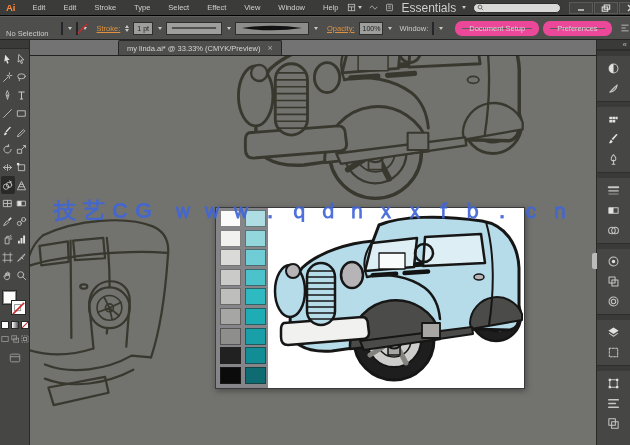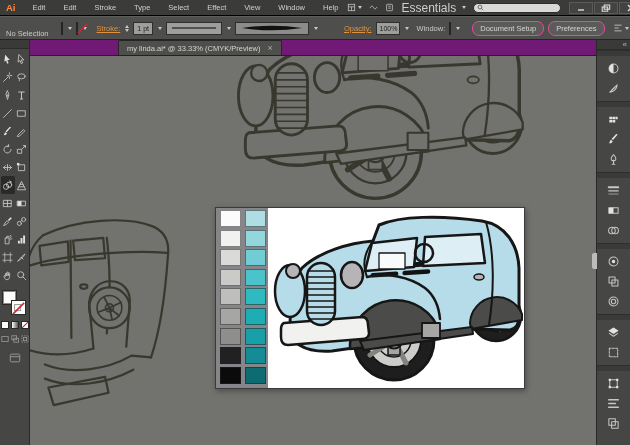--- a/index.html
+++ b/index.html
@@ -27,21 +27,21 @@
               padding:0 6px;gap:4px;font-size:7.5px;color:#c9c9c7;white-space:nowrap;}
   .chip{width:13px;height:13px;border:1px solid #26262a;background:#fff;position:relative;}
   .arr{width:0;height:0;border-left:2.6px solid transparent;border-right:2.6px solid transparent;
        border-top:3.2px solid #c9c9c7;margin-left:1px;}
   .link{color:#e0913f;text-decoration:underline;}
   .valbox{background:#9e9e9c;border:1px solid #2e2e2c;height:13px;display:flex;
           align-items:center;padding:0 3px;color:#1e1e1e;font-size:7px;}
   .stepper{display:flex;flex-direction:column;justify-content:center;gap:1px;}
   .stepper .arr{border-top:none;border-bottom:3px solid #c9c9c7;}
   .stepper .arr.down{border-bottom:none;border-top:3px solid #c9c9c7;}
-  .cbtn{height:15px;padding:0 7px;background:#5b5b59;border:1px solid #ec4899;
+  .cbtn{height:15px;padding:0 7px;background:#5b5b59;border:7px solid #ec4899;
         border-radius:7px;font-size:7.5px;color:#d6d6d4;display:flex;align-items:center;}
   .spacer{flex:1;}
 
   
   .content{display:flex;height:405px;}
 
   
   .toolbar{width:30px;background:#464644;border-right:1px solid #292927;
            display:flex;flex-direction:column;align-items:center;flex:none;}
   .tb-grip{width:100%;height:9px;background:#3a3a38;border-bottom:1px solid #2c2c2a;}
@@ -54,21 +54,21 @@
   .fs-stroke{position:absolute;left:9px;top:10px;width:15px;height:15px;background:#fdfdfd;
            border:1px solid #2a2a28;}
   .minirow{display:flex;gap:2px;margin-top:4px;}
   .minichip{width:8px;height:8px;border:1px solid #29292b;background:#fdfdfd;position:relative;}
   .modes{display:flex;gap:2px;margin-top:5px;}
   .modecell{width:8px;height:9px;display:flex;align-items:center;justify-content:center;}
   .screenmode{margin-top:7px;}
 
   
   .centerarea{flex:1;display:flex;flex-direction:column;min-width:0;}
-  .tabbar{height:16px;background:#701a75;display:flex;align-items:flex-end;
+  .tabbar{height:16px;background:#737373;display:flex;align-items:flex-end;
           padding-left:88px;border-bottom:1px solid #222220;}
   .tab{height:15px;background:#4e4e4c;display:flex;align-items:center;gap:7px;
        padding:0 8px;font-size:7.5px;color:#d4d4d2;border:1px solid #262624;
        border-bottom:none;border-radius:2px 2px 0 0;}
   .tab-close{color:#a8a8a6;font-size:9px;line-height:8px;}
 
   .canvas{flex:1;position:relative;background:#72726e;overflow:hidden;}
   #car-top{position:absolute;left:205px;top:-50px;width:290px;height:196px;}
   #car-rear{position:absolute;left:-12px;top:158px;width:182px;height:208px;}
   .watermark{position:absolute;left:24px;top:140px;z-index:6;font-size:22px;font-weight:bold;
@@ -184,21 +184,21 @@
           <path d="M2 3h46" stroke="#3a3a38" stroke-width="1.4"></path>
         </svg>
     </span>
       <span class="arr"></span>
     <span class="valbox" style="width:74px;background:#8c8c8a;">
       <svg viewBox="0 0 70 10" width="68" height="10">
           <path d="M3 5 Q35 0 67 5 Q35 10 3 5 Z" fill="#111"></path>
         </svg>
     </span>
       <span class="arr"></span>
-    <span class="link" style="margin-left:22px;">Opacity:</span>
+    <span class="link" style="margin-left:5px;">Opacity:</span>
     <span class="valbox" style="width:24px;">
         <span>100%</span>
       </span>
       <span class="arr"></span>
     <span style="margin-left:4px;">Window:</span>
     <span class="chip"></span>
       <span class="arr"></span>
     <button class="cbtn" style="margin-left:8px;">Document Setup</button>
     <button class="cbtn">Preferences</button>
     <span class="mb-ic" style="margin-left:4px;">
@@ -471,20 +471,21 @@
   <circle cx="103" cy="106" r="23" fill="#72726e"></circle>
   <circle cx="103" cy="106" r="14" stroke-width="1.8"></circle>
   <path d="M103 106l13-6M103 106l3 13M103 106l-13 5M103 106l-6-12M103 106l11 9" stroke-width="2"></path>
   <circle cx="103" cy="106" r="4.5" stroke-width="1.8"></circle>
   <path d="M2 150c28 12 58 10 83 2M85 152l-5-52M126 98l-4 52"></path>
   <path d="M30 170c30 12 70 6 98-10l22 2"></path>
   <path d="M30 186c30 12 70 6 100-10"></path>
   <path d="M34 196l64-12 4 18-62 14z"></path>
 </svg></div>
 
+        <div class="watermark" style="color: rgb(65, 102, 216);">技艺CG ｗｗｗ．ｑｄｎｘｘｆｂ．ｃｎ</div>
 
         <div class="artimg">
           <div class="palettestrip">
             <div class="swcol" id="swcol-gray">
                 <div class="sw" style="background: rgb(251, 251, 251);"></div>
                 <div class="sw" style="background: rgb(241, 241, 239);"></div>
                 <div class="sw" style="background: rgb(218, 218, 216);"></div>
                 <div class="sw" style="background: rgb(202, 202, 200);"></div>
                 <div class="sw" style="background: rgb(190, 190, 188);"></div>
                 <div class="sw" style="background: rgb(166, 166, 164);"></div>

